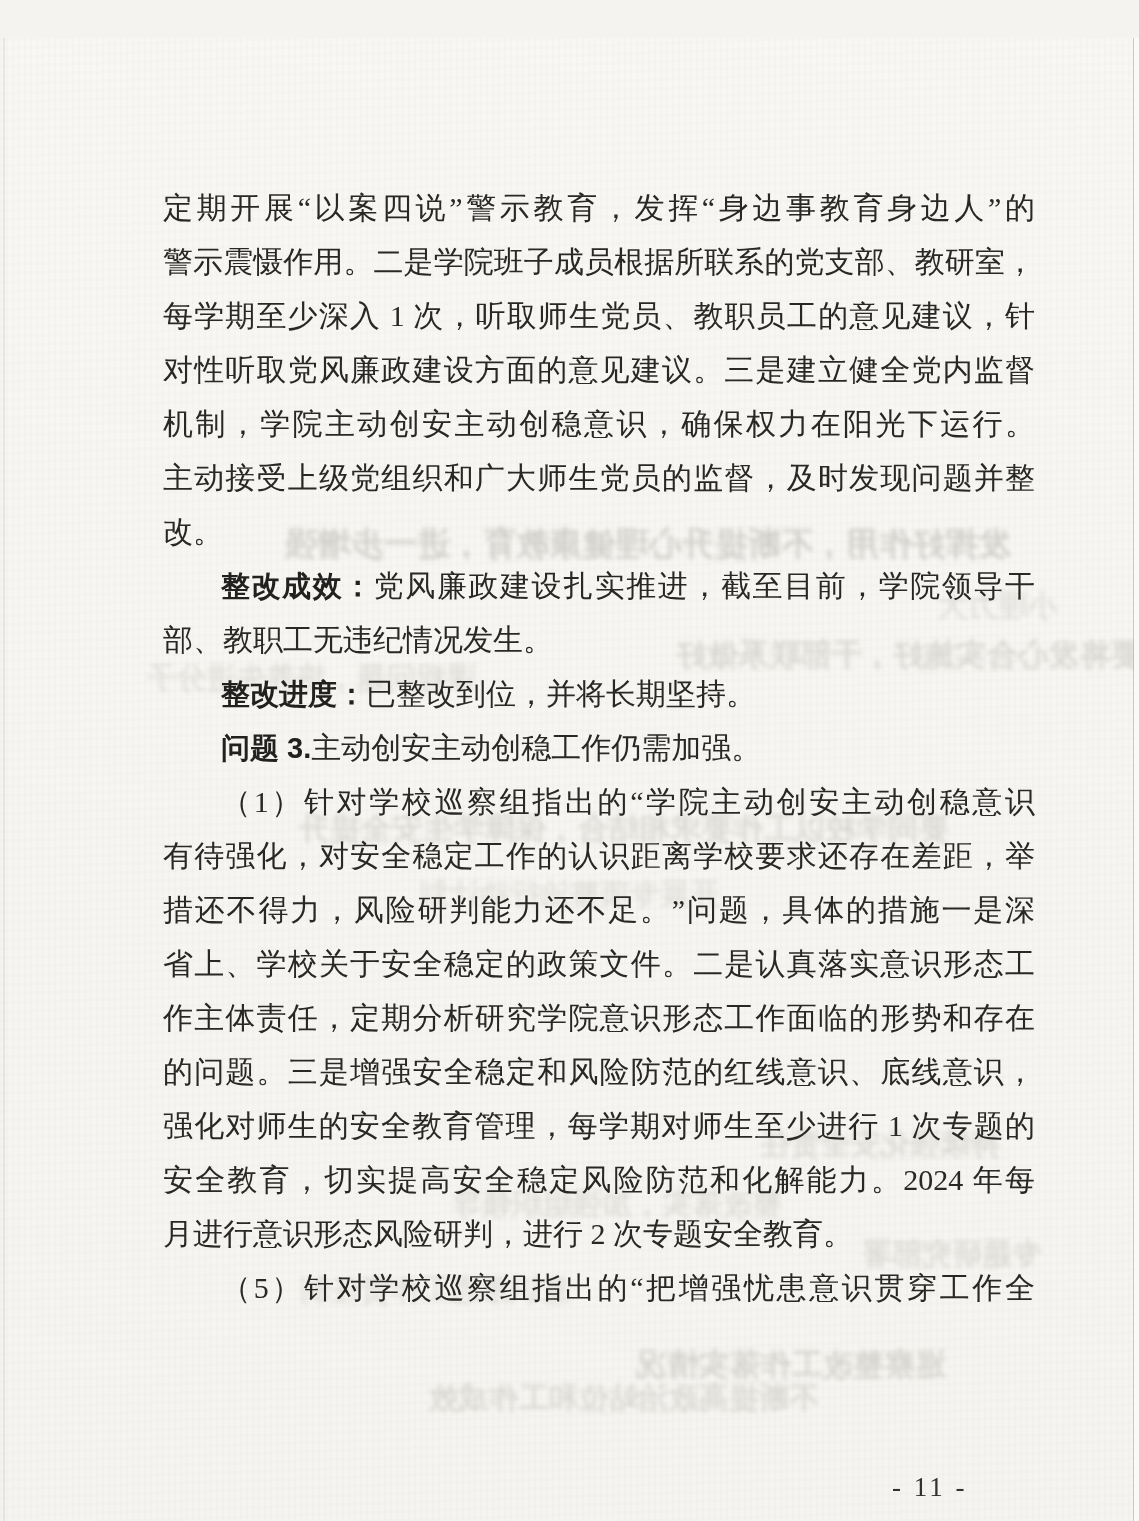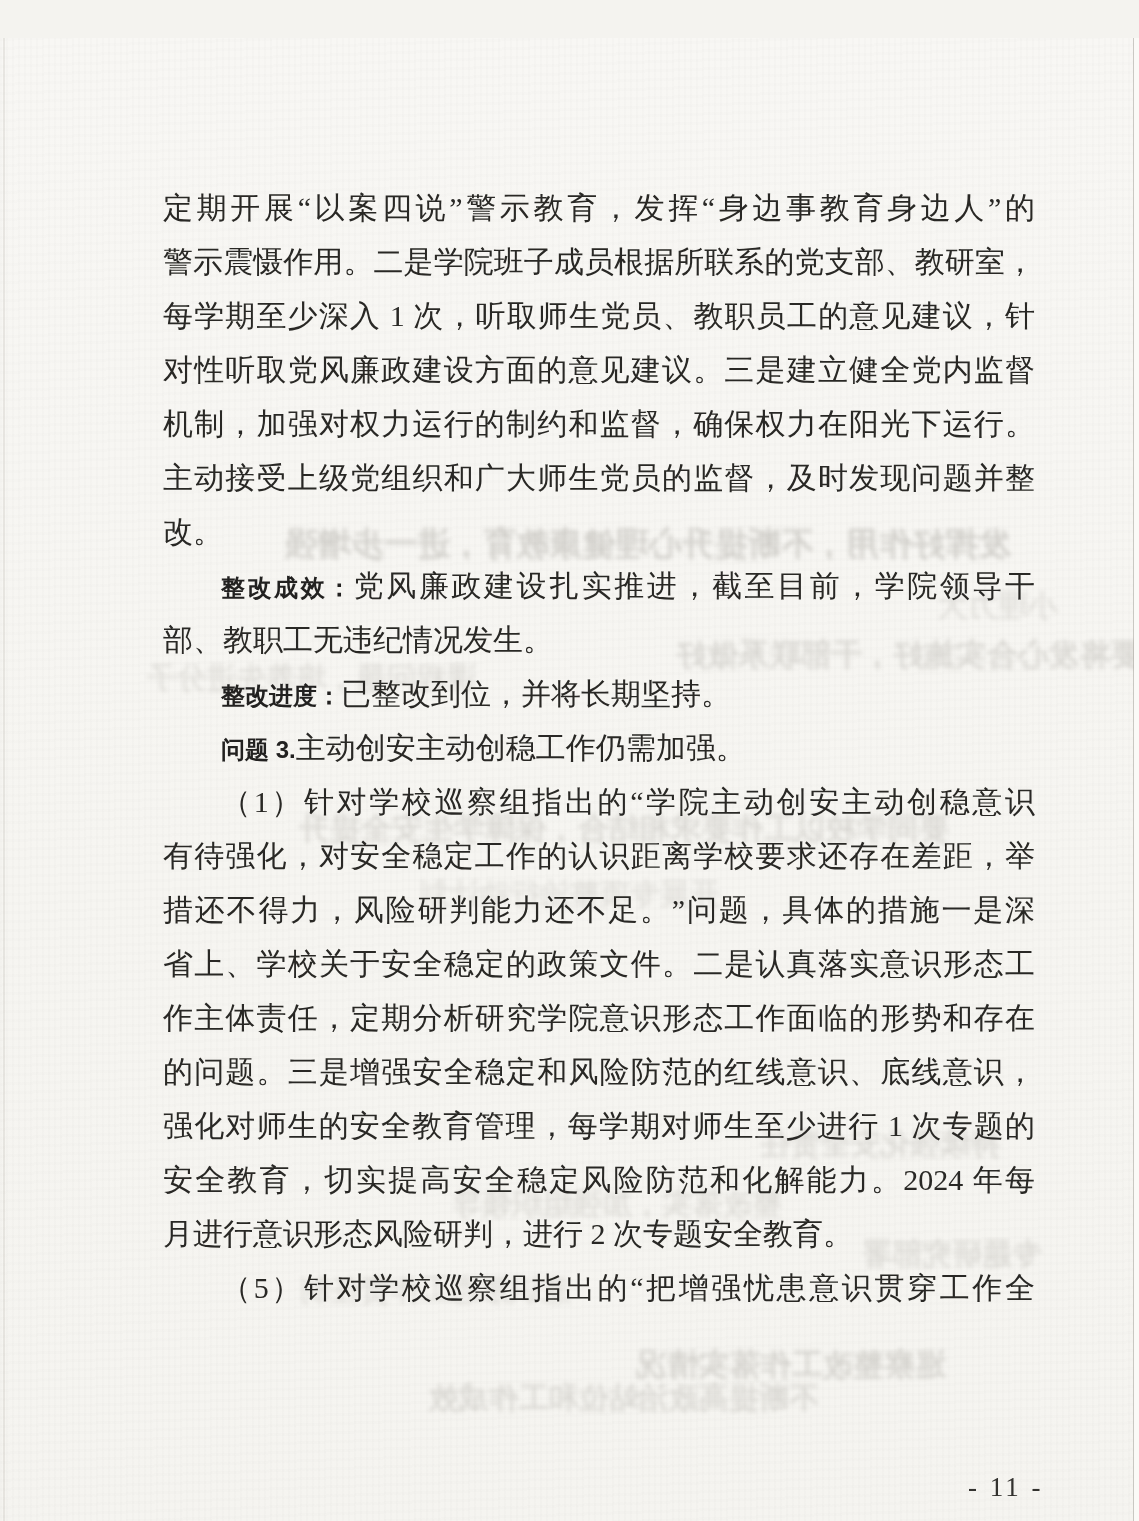--- a/index.html
+++ b/index.html
@@ -79,26 +79,26 @@
     text-align: left;
     text-align-last: left;
   }
   .doc-line.indent {
     text-indent: 58px;
   }
   .run { font-weight: normal; }
   .bold-run {
     font-weight: bold;
     font-family: "Liberation Sans", "DejaVu Sans", sans-serif;
-    font-size: 24px;
+    font-size: 29px;
     color: #222120;
   }
   .page-number {
     position: absolute;
-    left: 968px;
+    left: 892px;
     top: 1434px;
     font-size: 27px;
     letter-spacing: 3px;
     color: #33322f;
     font-family: "Liberation Serif", "DejaVu Serif", serif;
   }
 </style>
 </head>
 <body>
 
@@ -117,21 +117,21 @@
       <span class="ghost" style="left: 300px; top: 1232px; font-size: 30px; opacity: 0.12;">意识形态工作责任制</span>
       <span class="ghost" style="left: 636px; top: 1306px; font-size: 31px; opacity: 0.22;">巡察整改工作落实情况</span>
       <span class="ghost" style="left: 428px; top: 1340px; font-size: 30px; opacity: 0.18;">不断提高政治站位和工作成效</span>
     </div>
 
   <div class="content" id="doc">
       <div class="doc-line"><span class="run">定期开展“以案四说”警示教育，发挥“身边事教育身边人”的</span></div>
       <div class="doc-line"><span class="run">警示震慑作用。二是学院班子成员根据所联系的党支部、教研室，</span></div>
       <div class="doc-line"><span class="run">每学期至少深入 1 次，听取师生党员、教职员工的意见建议，针</span></div>
       <div class="doc-line"><span class="run">对性听取党风廉政建设方面的意见建议。三是建立健全党内监督</span></div>
-      <div class="doc-line"><span class="run">机制，加强对权力运行的制约和监督，确保权力在阳光下运行。</span></div>
+      <div class="doc-line"><span class="run">机制，学院主动创安主动创稳意识，确保权力在阳光下运行。</span></div>
       <div class="doc-line"><span class="run">主动接受上级党组织和广大师生党员的监督，及时发现问题并整</span></div>
       <div class="doc-line no-justify"><span class="run">改。</span></div>
       <div class="doc-line indent"><span class="run bold-run">整改成效：</span><span class="run">党风廉政建设扎实推进，截至目前，学院领导干</span></div>
       <div class="doc-line no-justify"><span class="run">部、教职工无违纪情况发生。</span></div>
       <div class="doc-line no-justify indent"><span class="run bold-run">整改进度：</span><span class="run">已整改到位，并将长期坚持。</span></div>
       <div class="doc-line no-justify indent"><span class="run bold-run">问题 3.</span><span class="run">主动创安主动创稳工作仍需加强。</span></div>
       <div class="doc-line indent"><span class="run">（1）针对学校巡察组指出的“学院主动创安主动创稳意识</span></div>
       <div class="doc-line"><span class="run">有待强化，对安全稳定工作的认识距离学校要求还存在差距，举</span></div>
       <div class="doc-line"><span class="run">措还不得力，风险研判能力还不足。”问题，具体的措施一是深</span></div>
       <div class="doc-line"><span class="run">省上、学校关于安全稳定的政策文件。二是认真落实意识形态工</span></div>

